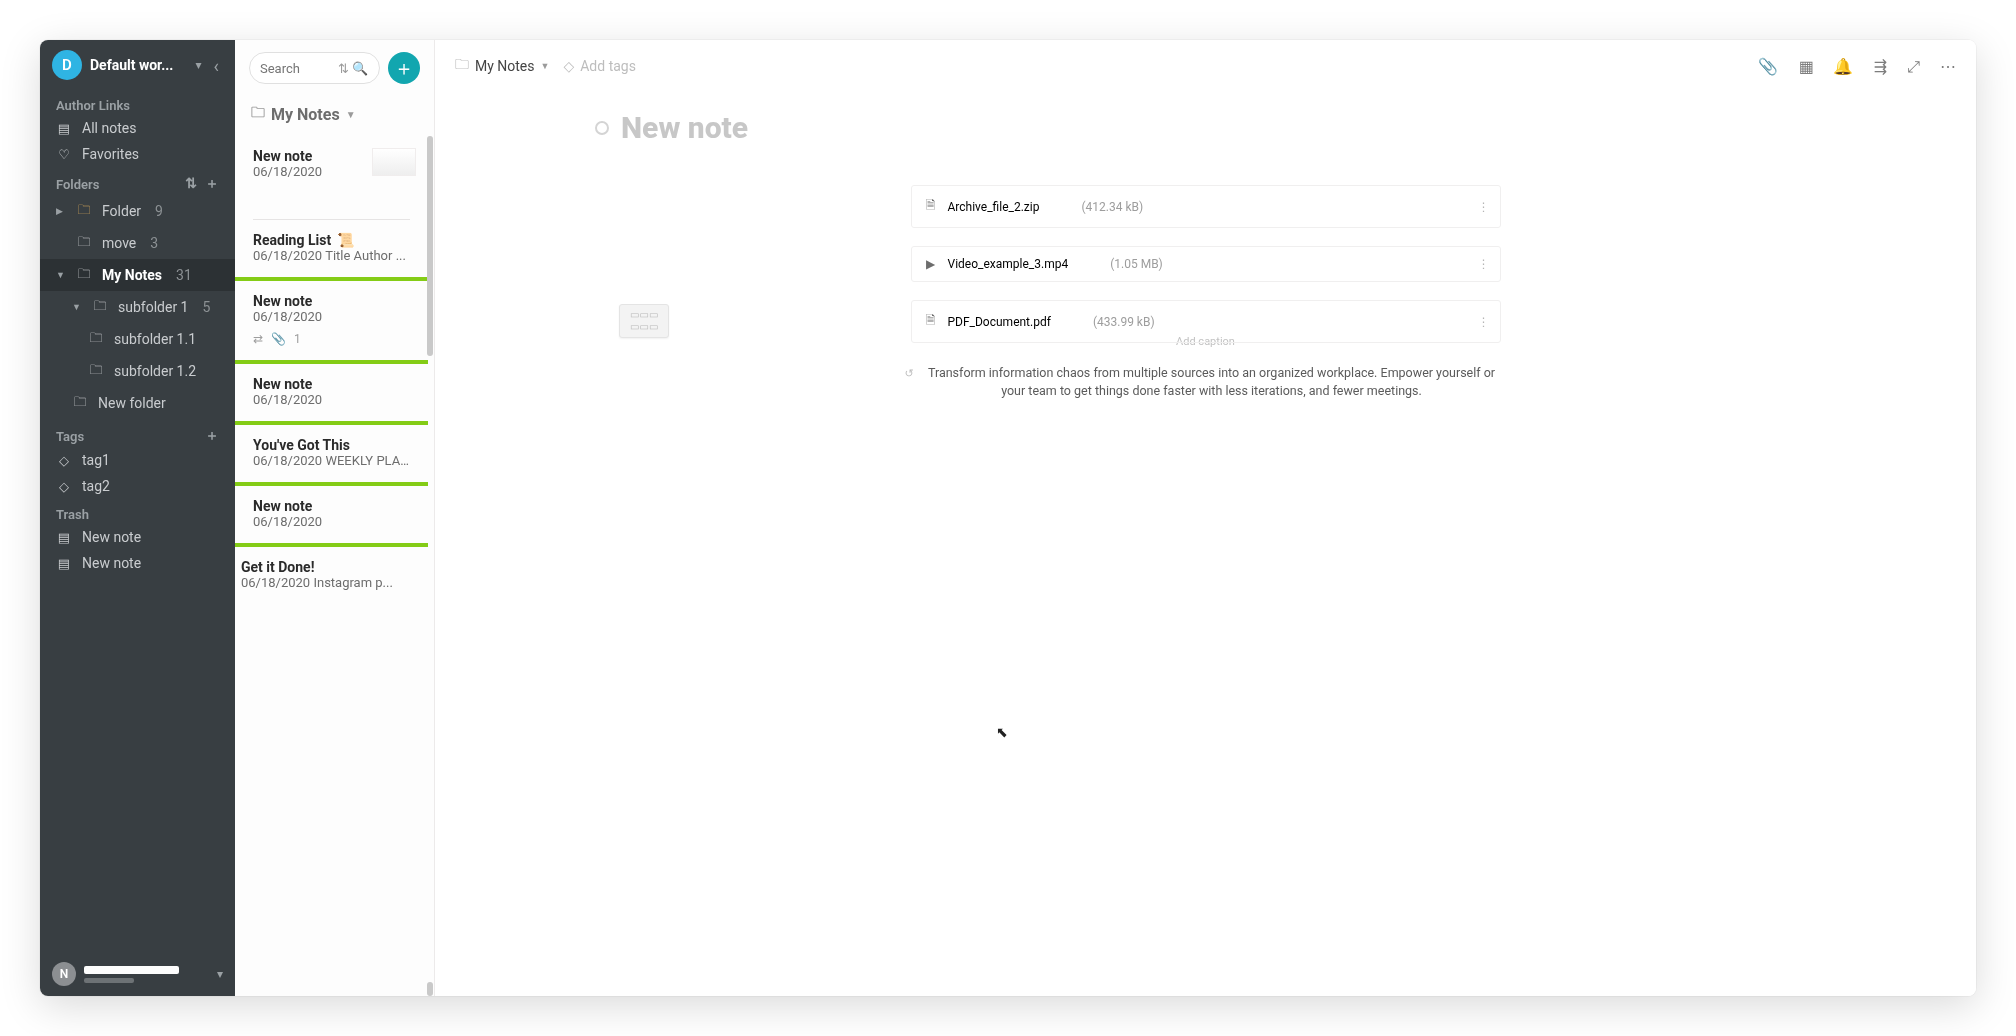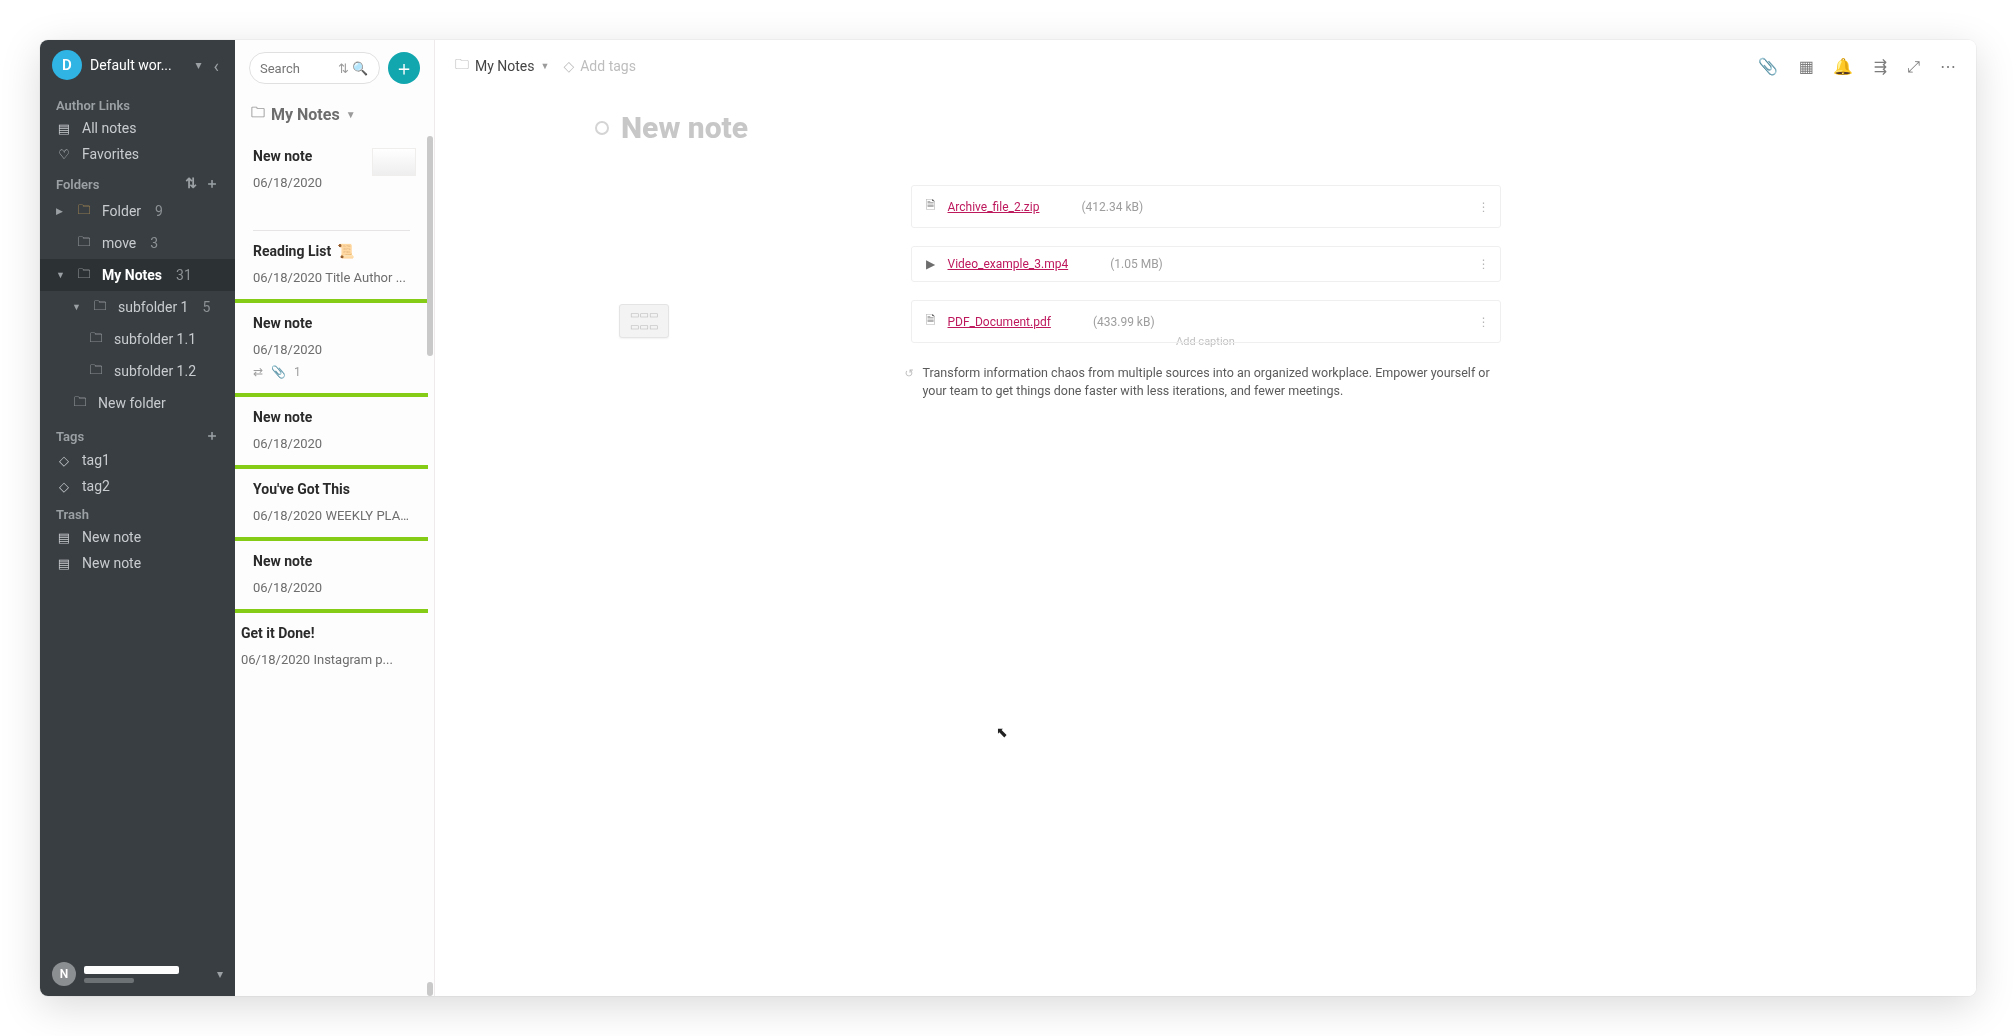--- a/index.html
+++ b/index.html
@@ -4,21 +4,21 @@
 <style>
 * { margin:0; padding:0; box-sizing:border-box; font-family: -apple-system, BlinkMacSystemFont, "Segoe UI", Roboto, Helvetica, Arial, sans-serif; }
 html,body { width:100%; height:100%; background:#f0f0f0; }
 .stage { width:2016px; height:1036px; background:#fff; position:relative; overflow:hidden; }
 .app { position:absolute; left:40px; top:40px; right:40px; bottom:40px; background:#fff; border-radius:8px; box-shadow:0 10px 40px rgba(0,0,0,0.15), 0 0 0 1px rgba(0,0,0,0.03); display:flex; overflow:hidden; }
 
 
 .sidebar { width:195px; background:#383e42; color:#cfd2d4; display:flex; flex-direction:column; }
 .sb-top { display:flex; align-items:center; padding:10px 12px; gap:8px; }
 .avatar-d { width:30px; height:30px; border-radius:50%; background:#2fb4e3; color:#fff; display:flex; align-items:center; justify-content:center; font-weight:600; font-size:15px; }
-.wsname { font-weight:400; color:#fff; font-size:14px; flex:1; white-space:nowrap; overflow:hidden; text-overflow:ellipsis; }
+.wsname { font-weight:700; color:#fff; font-size:14px; flex:1; white-space:nowrap; overflow:hidden; text-overflow:ellipsis; }
 .sb-chev { color:#9aa0a4; font-size:12px; }
 .sb-collapse { color:#9aa0a4; font-size:18px; padding:0 4px; }
 .sb-section { padding:8px 16px 2px; font-size:13px; color:#9ba1a5; font-weight:600; display:flex; align-items:center; justify-content:space-between; }
 .sb-section .sect-icons { display:flex; gap:8px; color:#9ba1a5; font-size:14px; }
 .sb-item { display:flex; align-items:center; gap:10px; padding:5px 16px; font-size:14px; color:#c9cccf; cursor:pointer; }
 .sb-item.active { background:#2c3134; }
 .sb-item .count { color:#8c9194; margin-left:4px; }
 .sb-item.bold .lbl { font-weight:700; color:#fff; }
 .sb-icon { width:16px; display:inline-flex; justify-content:center; font-size:13px; }
 .folder-ico { color:#d7a85a; }
@@ -38,21 +38,21 @@
 .search input { border:none; outline:none; background:transparent; font-size:13px; width:100%; color:#666; }
 .search .si { color:#9b9b9b; font-size:13px; margin-left:4px; }
 .addbtn { width:32px; height:32px; border-radius:50%; background:#12a6af; color:#fff; font-size:20px; display:flex; align-items:center; justify-content:center; cursor:pointer; }
 .nl-crumb { padding:6px 16px 10px; display:flex; align-items:center; gap:6px; color:#6d6d6d; font-size:16px; font-weight:700; }
 .nl-crumb .fico { color:#9b9b9b; font-size:14px; }
 .nl-crumb .carrot { color:#9b9b9b; font-size:10px; }
 .nl-scroll { flex:1; overflow-y:auto; position:relative; padding-right:6px; }
 .nl-card { padding:12px 18px 14px; border-bottom:4px solid #84cc16; position:relative; cursor:pointer; }
 .nl-card.first { border-bottom:none; padding-bottom:40px; }
 .nl-title { font-size:14px; font-weight:700; color:#2b2b2b; display:flex; align-items:center; gap:6px; }
-.nl-meta { font-size:13px; color:#6d6d6d; margin-top:11px; white-space:nowrap; overflow:hidden; text-overflow:ellipsis; }
+.nl-meta { font-size:13px; color:#6d6d6d; margin-top:0; white-space:nowrap; overflow:hidden; text-overflow:ellipsis; }
 .nl-icons { margin-top:8px; font-size:12px; color:#9e9e9e; display:flex; align-items:center; gap:8px; }
 .thumb { position:absolute; right:12px; top:12px; width:44px; height:28px; background:linear-gradient(0deg,#eee,#fff); border:1px solid #f0eded; }
 .nl-sep { height:1px; background:#e6e4e4; margin:0 18px; }
 .nl-scrollbar-track { position:absolute; right:0; top:0; bottom:0; width:8px; }
 .nl-scrollbar-thumb { position:absolute; right:1px; top:0; width:6px; height:220px; background:#c9c9c9; border-radius:3px; }
 .nl-scrollbar-bot   { position:absolute; right:1px; bottom:0; width:6px; height:14px; background:#c9c9c9; border-radius:3px; }
 
 
 .main { flex:1; display:flex; flex-direction:column; background:#fff; }
 .m-top { display:flex; align-items:center; padding:14px 20px; gap:14px; border-bottom:0; }
@@ -61,25 +61,25 @@
 .m-crumb .carrot { color:#9b9b9b; font-size:9px; }
 .m-tags { display:flex; align-items:center; gap:6px; color:#bdbdbd; font-size:14px; }
 .m-right { margin-left:auto; display:flex; align-items:center; gap:20px; color:#7d7d7d; font-size:16px; }
 .m-body { flex:1; overflow-y:auto; padding:18px 40px 40px; position:relative; }
 .title-row { display:flex; align-items:center; gap:12px; margin-left:120px; margin-bottom:40px; }
 .title-bullet { width:14px; height:14px; border:2px solid #d4d4d4; border-radius:50%; }
 .title-text { font-size:30px; font-weight:800; color:#c7c7c7; }
 .content-col { width:590px; margin:0 auto 0 auto; }
 .attach-block { border:1px solid #f0efef; border-radius:3px; padding:10px 12px; display:flex; align-items:center; gap:10px; font-size:12px; color:#585858; margin-bottom:18px; position:relative; }
 .attach-block .fico { width:14px; text-align:center; color:#6d6d6d; }
-.attach-block .fn { color:#be185d;text-decoration:underline; }
+.attach-block .fn { color:#000000; }
 .attach-block .sz { color:#9d9d9d;padding-left:32px; }
 .attach-menu { position:absolute; right:10px; top:50%; transform:translateY(-50%); color:#b5b5b5; }
 .caption { text-align:center; color:#c2c2c2; font-size:11px; margin:-12px 0 16px; }
-.para { font-size:12.5px; color:#5b5b5b; line-height:1.45; padding-left:12px; position:relative; }
+.para { font-size:12.5px; color:#5b5b5b; line-height:1.45; padding-left:12px; position:relative;text-align:center; }
 .para::before { content:"↺"; position:absolute; left:-6px; top:2px; color:#bdbdbd; font-size:11px; }
 .pill { position:absolute; left:184px; top:212px; background:#f3f3f3; border:1px solid #e4e4e4; border-radius:3px; padding:4px 10px; font-size:10px; color:#b9b9b9; box-shadow:0 1px 2px rgba(0,0,0,0.06); line-height:1.2; }
 .cursor { position:absolute; left:996px; top:724px; font-size:14px; color:#222; pointer-events:none; }
 </style>
 </head>
 <body>
 
 <div class="stage">
  <div class="app">
 

